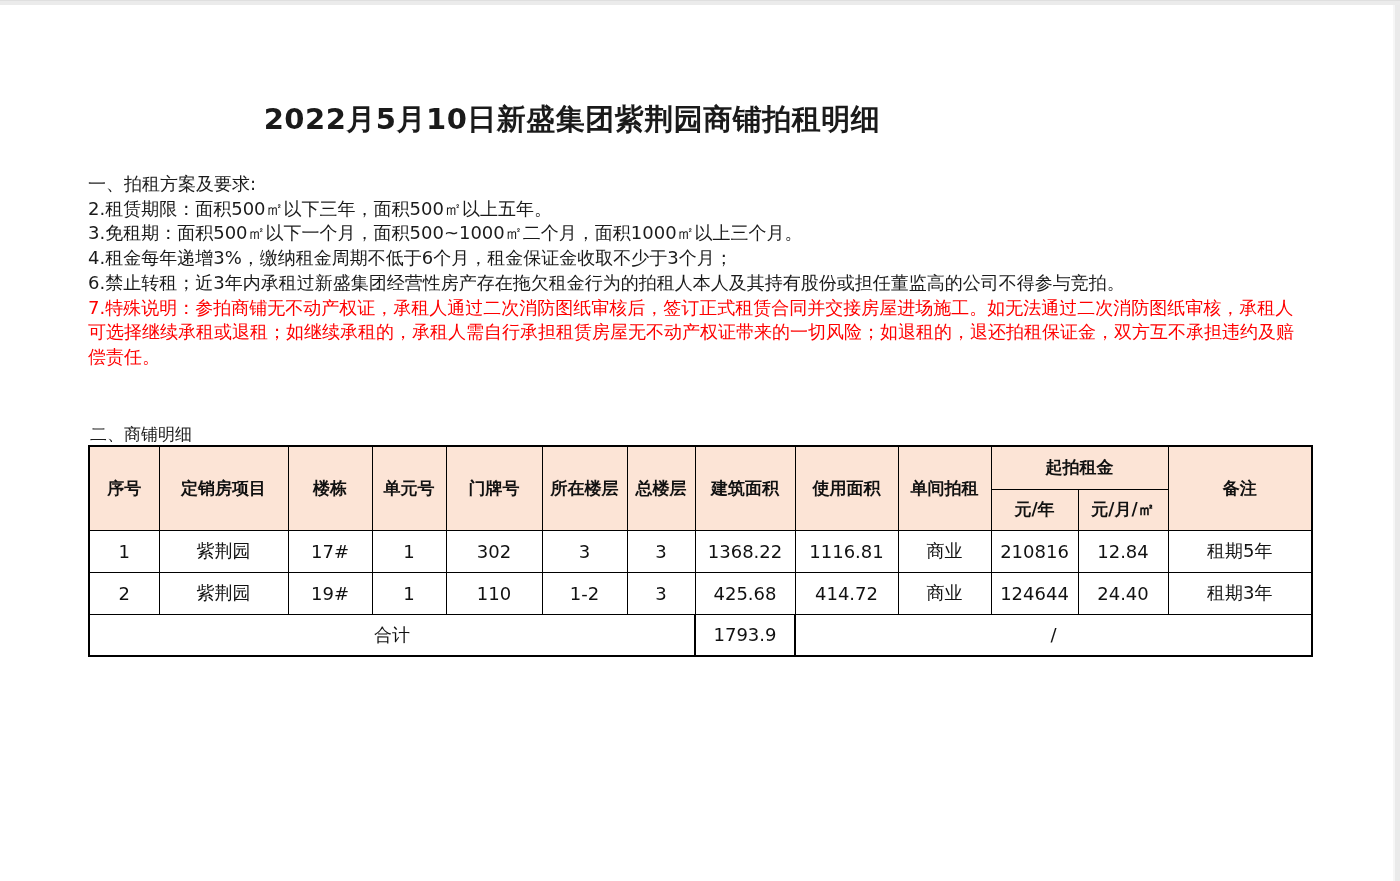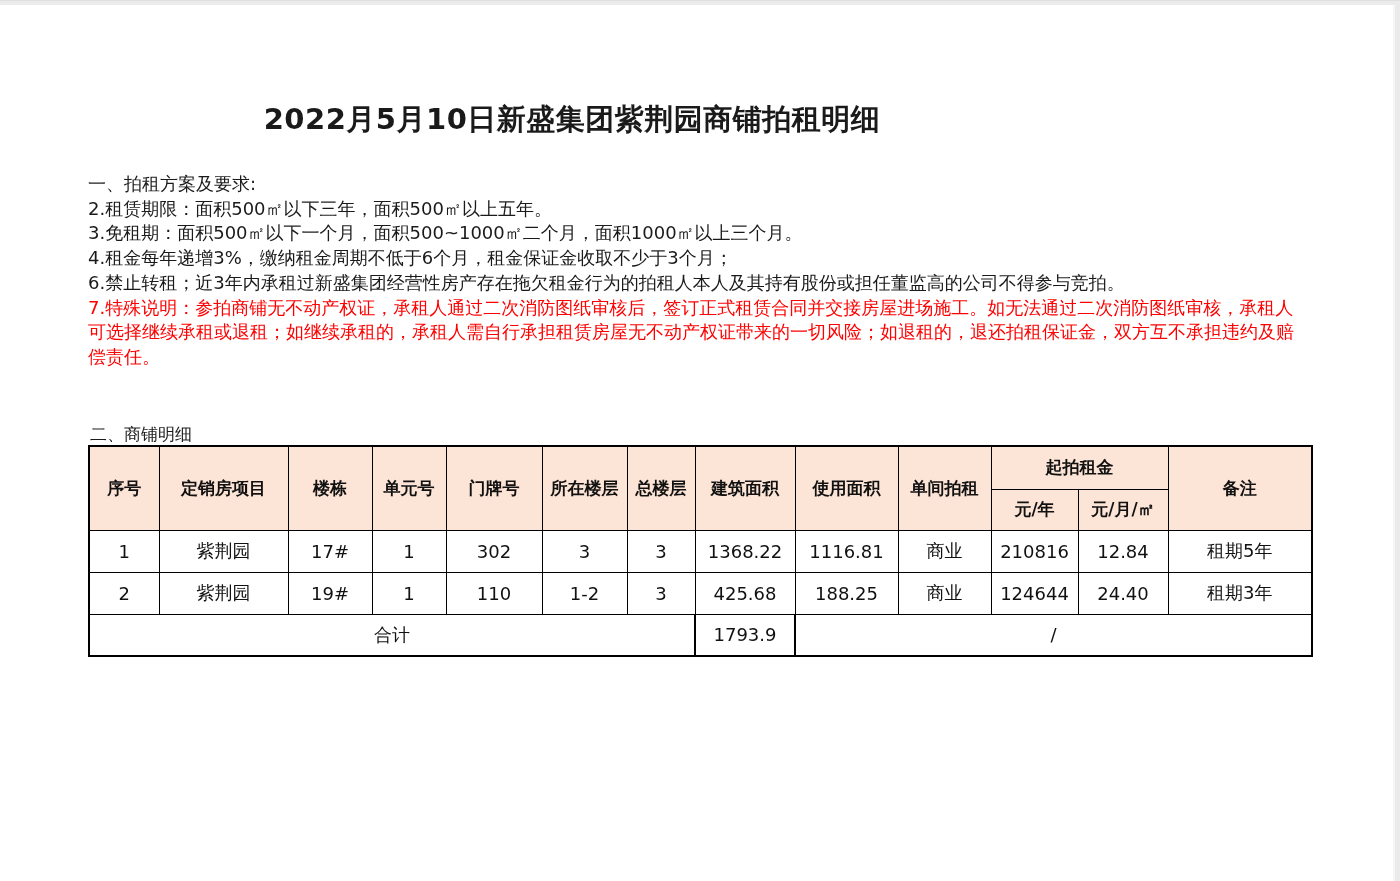--- a/index.html
+++ b/index.html
@@ -135,21 +135,21 @@
     </tr>
     <tr class="data-row">
       <td>2</td>
       <td>紫荆园</td>
       <td>19#</td>
       <td>1</td>
       <td>110</td>
       <td>1-2</td>
       <td>3</td>
       <td>425.68</td>
-      <td>188.25</td>
+      <td>414.72</td>
       <td>商业</td>
       <td>124644</td>
       <td>24.40</td>
       <td>租期3年</td>
     </tr>
     <tr class="total-row">
       <td colspan="7">合计</td>
       <td class="total-area">1793.9</td>
       <td colspan="5">/</td>
     </tr>

